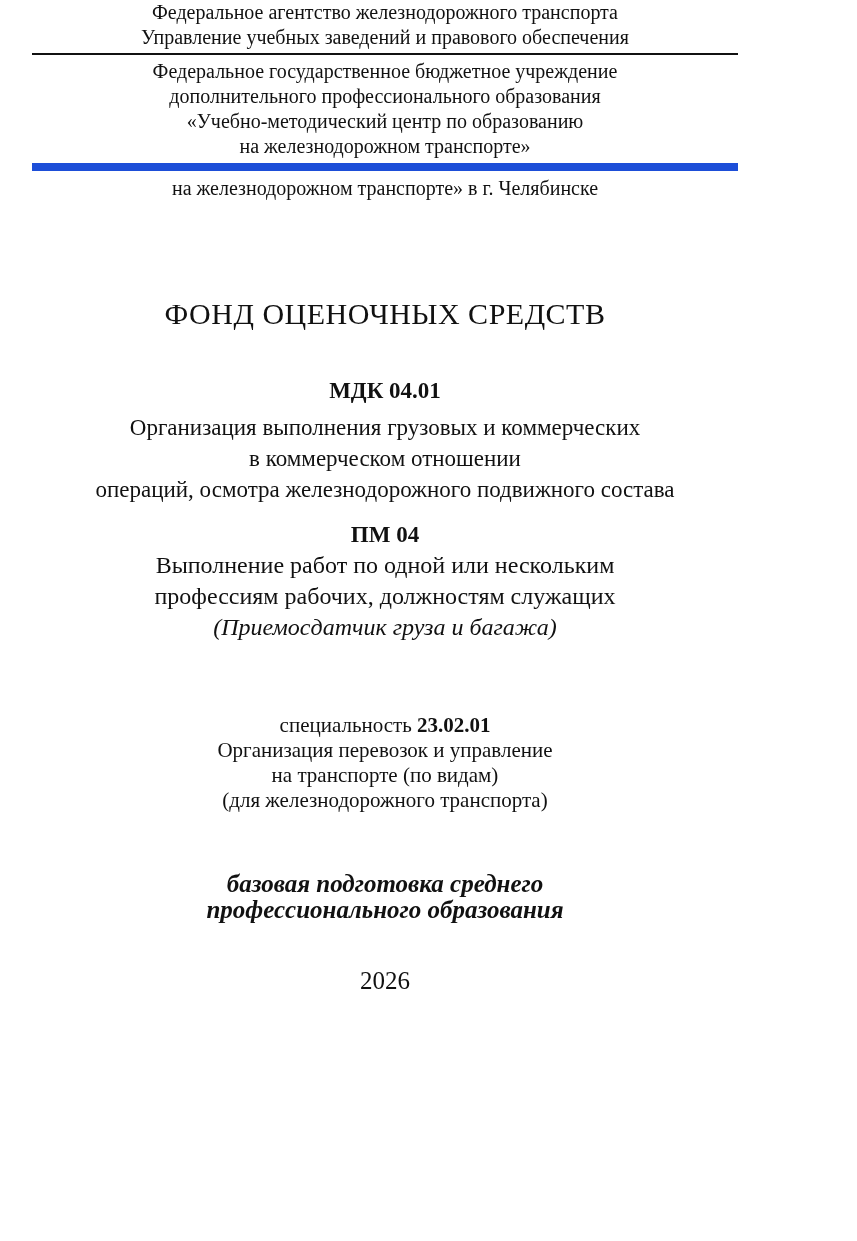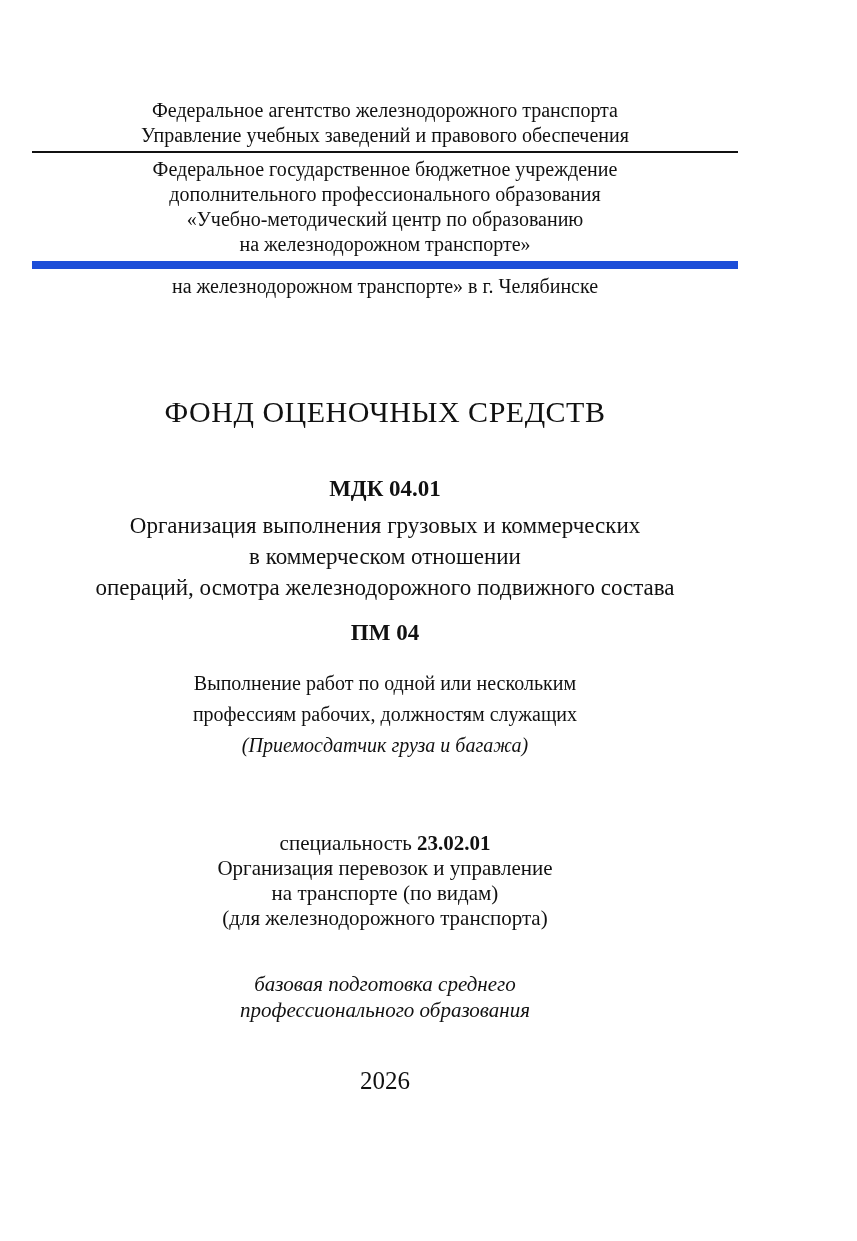--- a/index.html
+++ b/index.html
@@ -9,21 +9,20 @@
     height: 1241px;
     position: relative;
     font-family: "Liberation Serif", "DejaVu Serif", serif;
     color: #111111;
     overflow: hidden;
   }
   .page {
     width: 770px;
     height: 1241px;
     background: #ffffff;
-    padding-top: 98px;
     text-align: center;
   }
   .org-header {
     width: 706px;
     margin: 0 auto;
     font-size: 20px;
     line-height: 25px;
   }
   .org-block-1 {
     border-bottom: 2px solid #111111;
@@ -52,41 +51,42 @@
     margin-top: 8px;
     font-size: 23px;
     line-height: 31px;
   }
   .pm-code {
     margin-top: 17px;
     font-size: 23px;
     font-weight: bold;
   }
   .pm-title {
-    margin-top: 22px;
-    font-size: 20px;
+    margin-top: 2px;
+    font-size: 24px;
     line-height: 31px;
   }
   .pm-subtitle-italic {
     font-style: italic;
   }
   .specialty {
     margin-top: 70px;
     font-size: 21px;
     line-height: 25px;
   }
   .specialty-code {
     font-weight: bold;
     margin-left: 5px;
   }
   .training {
-    margin-top: 40px;
-    font-size: 21px;
+    margin-top: 58px;
+    font-size: 25px;
     line-height: 26px;
     font-style: italic;
+    font-weight: bold;
   }
   .year {
     margin-top: 44px;
     font-size: 25px;
   }
 </style>
 </head>
 <body>
 
 <div class="page">

